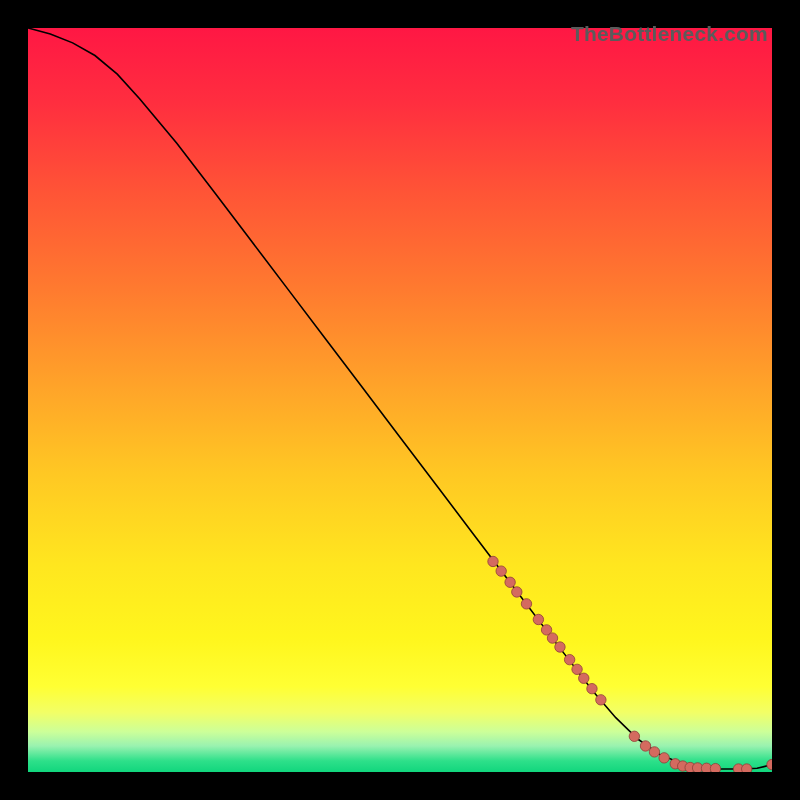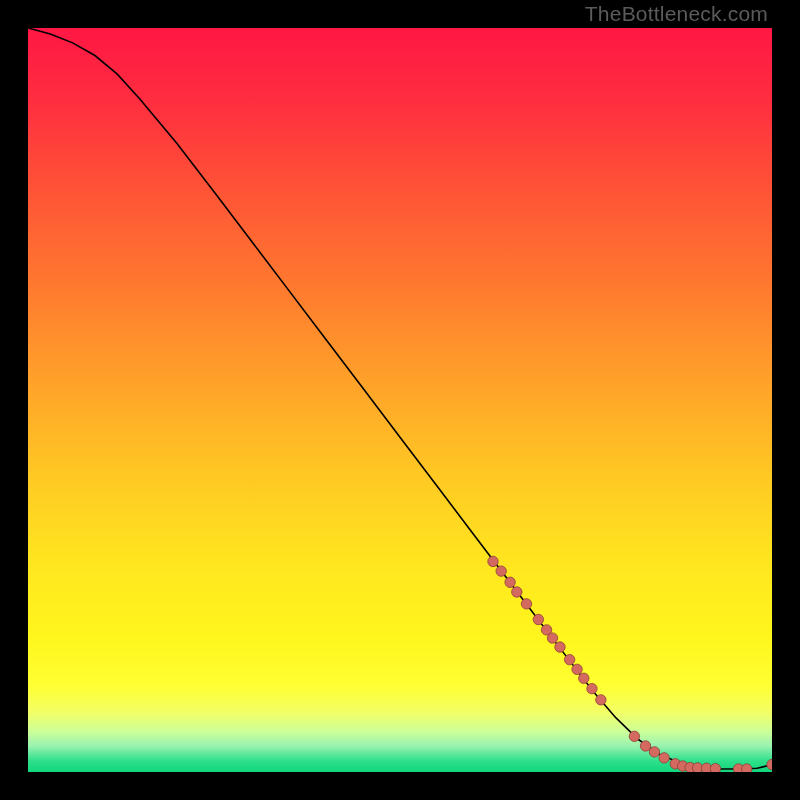--- a/index.html
+++ b/index.html
@@ -27,25 +27,25 @@
   .gradient {
     position: absolute;
     inset: 0;
   }
   .overlay {
     position: absolute;
     inset: 0;
   }
   .watermark {
     position: absolute;
-    top: 2px;
+    top: 22px;
     right: 32px;
     color: #5b5b5b;
     font-size: 21px;
-    font-weight: 400;
+    font-weight: 700;
     letter-spacing: 0.2px;
     pointer-events: none;
   }
 </style>
 </head>
 <body>
 
 <div class="stage">
 
   <div class="plot">

